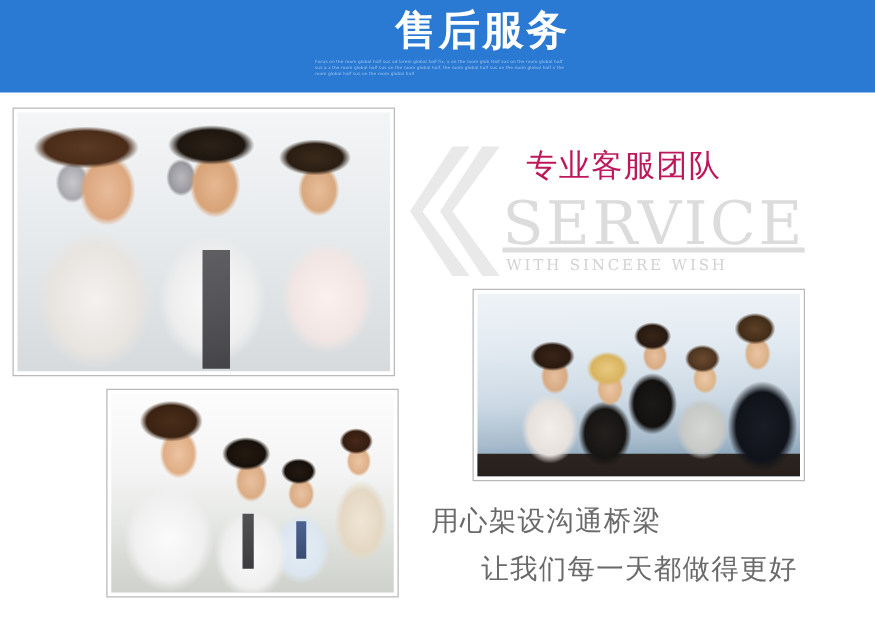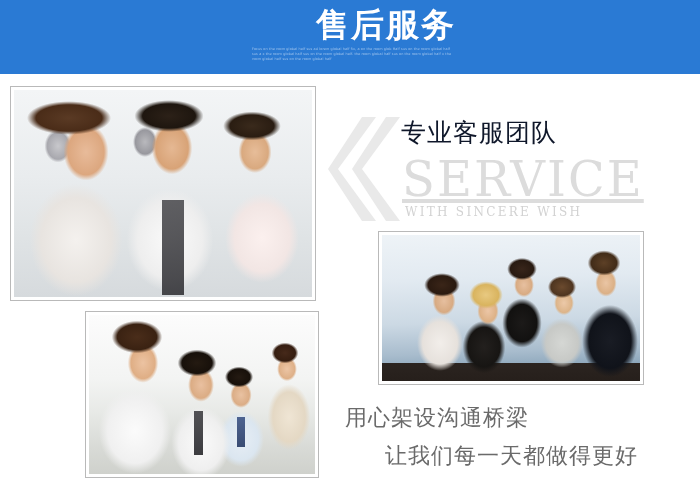--- a/index.html
+++ b/index.html
@@ -144,25 +144,25 @@
 
   
   #chevron-decor {
     position: absolute;
     left: 328px; top: 117px;
     width: 72px; height: 104px;
     pointer-events: none;
   }
   #service-heading-cn {
     position: absolute;
-    left: 401px; top: 117px;
+    left: 421px; top: 117px;
     font-family: "DejaVu Sans", sans-serif;
     font-size: 25px;
     line-height: 32px;
-    color: #0f172a;
+    color: #be185d;
     letter-spacing: 1px;
     white-space: nowrap;
     text-align: right;
   }
   #service-word {
     position: absolute;
     left: 402px; top: 154px;
     font-family: "DejaVu Serif", serif;
     font-size: 48px;
     line-height: 50px;

